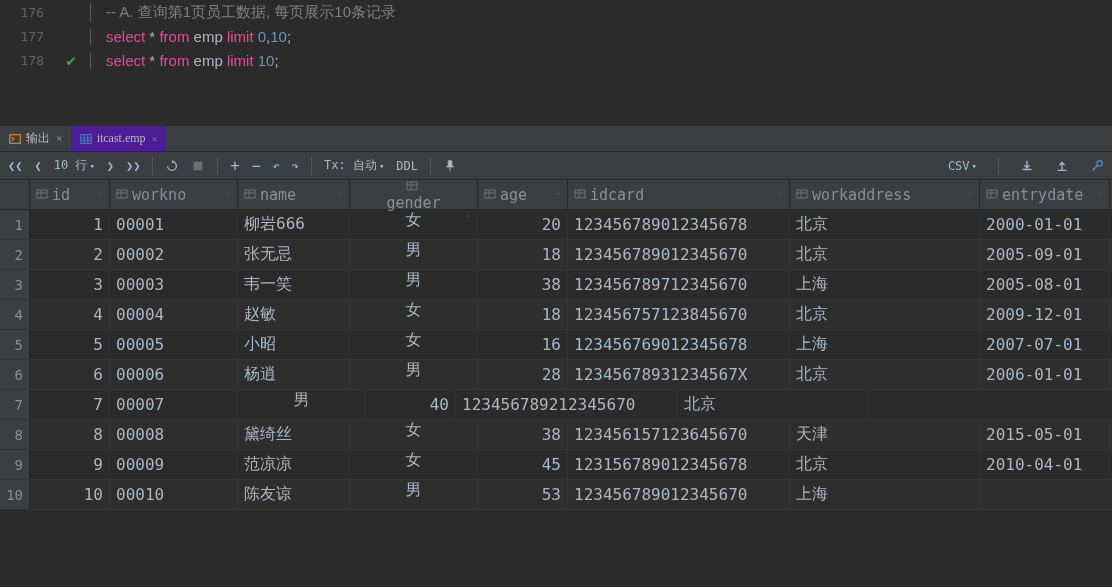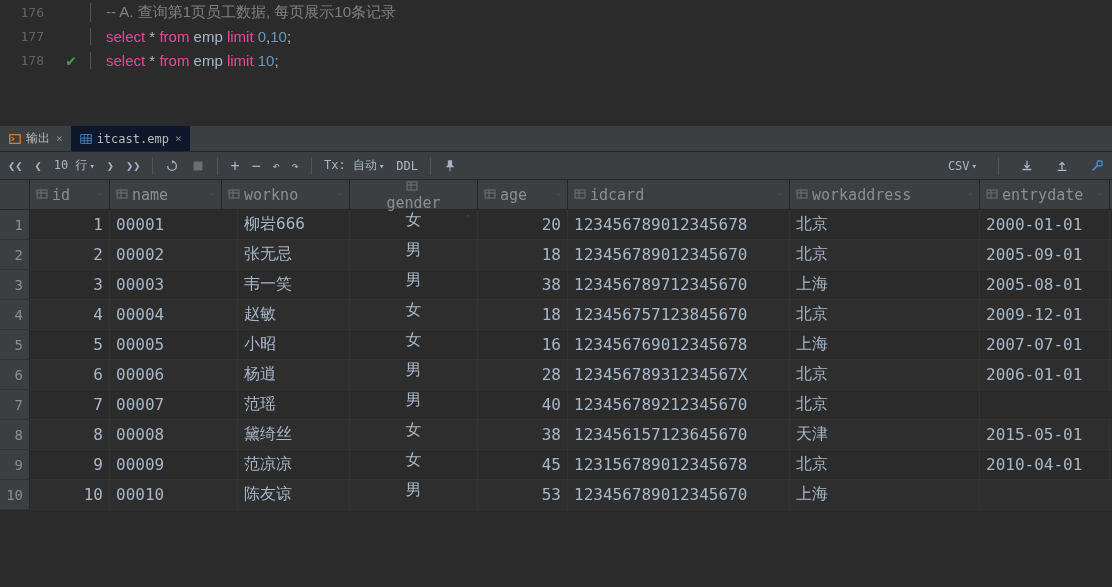--- a/index.html
+++ b/index.html
@@ -62,21 +62,21 @@
   font-size: 12px;
 }
 .tab {
   display: flex;
   align-items: center;
   padding: 0 8px;
   height: 100%;
   color: #bbb;
   gap: 4px;
 }
-.tab.active { background: #0f172a; }
+.tab.active { background: #4c1d95; font-family: Liberation Serif, serif; }
 .tab-close { color: #888; font-size: 11px; margin-left: 2px; cursor: pointer; }
 .toolbar {
   background: #3c3f41;
   height: 28px;
   display: flex;
   align-items: center;
   padding: 0 4px;
   border-bottom: 1px solid #262626;
   font-size: 12px;
   color: #bbb;
@@ -293,36 +293,36 @@
     <div id="grid-columns" style="display:flex">
         <div class="cell c-id">
           <span class="col-icon"><svg width="12" height="12" viewBox="0 0 12 12">
               <rect x="1" y="2" width="10" height="8" fill="none" stroke="#6d7277"></rect>
               <line x1="1" y1="5" x2="11" y2="5" stroke="#6d7277"></line>
               <line x1="5" y1="2" x2="5" y2="10" stroke="#6d7277"></line>
             </svg></span>
           <span>id</span>
           <span class="sort-icon">◦</span>
         </div>
+        <div class="cell c-workno">
+          <span class="col-icon"><svg width="12" height="12" viewBox="0 0 12 12">
+              <rect x="1" y="2" width="10" height="8" fill="none" stroke="#6d7277"></rect>
+              <line x1="1" y1="5" x2="11" y2="5" stroke="#6d7277"></line>
+              <line x1="5" y1="2" x2="5" y2="10" stroke="#6d7277"></line>
+            </svg></span>
+          <span>workno</span>
+          <span class="sort-icon">◦</span>
+        </div>
         <div class="cell c-name">
           <span class="col-icon"><svg width="12" height="12" viewBox="0 0 12 12">
               <rect x="1" y="2" width="10" height="8" fill="none" stroke="#6d7277"></rect>
               <line x1="1" y1="5" x2="11" y2="5" stroke="#6d7277"></line>
               <line x1="5" y1="2" x2="5" y2="10" stroke="#6d7277"></line>
             </svg></span>
           <span>name</span>
-          <span class="sort-icon">◦</span>
-        </div>
-        <div class="cell c-workno">
-          <span class="col-icon"><svg width="12" height="12" viewBox="0 0 12 12">
-              <rect x="1" y="2" width="10" height="8" fill="none" stroke="#6d7277"></rect>
-              <line x1="1" y1="5" x2="11" y2="5" stroke="#6d7277"></line>
-              <line x1="5" y1="2" x2="5" y2="10" stroke="#6d7277"></line>
-            </svg></span>
-          <span>workno</span>
           <span class="sort-icon">◦</span>
         </div>
         <div class="cell c-gender">
           <span class="col-icon"><svg width="12" height="12" viewBox="0 0 12 12">
               <rect x="1" y="2" width="10" height="8" fill="none" stroke="#6d7277"></rect>
               <line x1="1" y1="5" x2="11" y2="5" stroke="#6d7277"></line>
               <line x1="5" y1="2" x2="5" y2="10" stroke="#6d7277"></line>
             </svg></span>
           <span>gender</span>
           <span class="sort-icon">◦</span>
@@ -429,21 +429,20 @@
         <div class="cell c-gender">男</div>
         <div class="cell c-age num-cell">28</div>
         <div class="cell c-idcard">12345678931234567X</div>
         <div class="cell c-workaddress">北京</div>
         <div class="cell c-entrydate">2006-01-01</div>
       </div>
       <div class="row">
         <div class="row-num">7</div>
         <div class="cell c-id num-cell">7</div>
         <div class="cell c-workno">00007</div>
-        <div class="cell c-name">范瑶</div>
         <div class="cell c-gender">男</div>
         <div class="cell c-age num-cell">40</div>
         <div class="cell c-idcard">123456789212345670</div>
         <div class="cell c-workaddress">北京</div>
       </div>
       <div class="row">
         <div class="row-num">8</div>
         <div class="cell c-id num-cell">8</div>
         <div class="cell c-workno">00008</div>
         <div class="cell c-name">黛绮丝</div>

